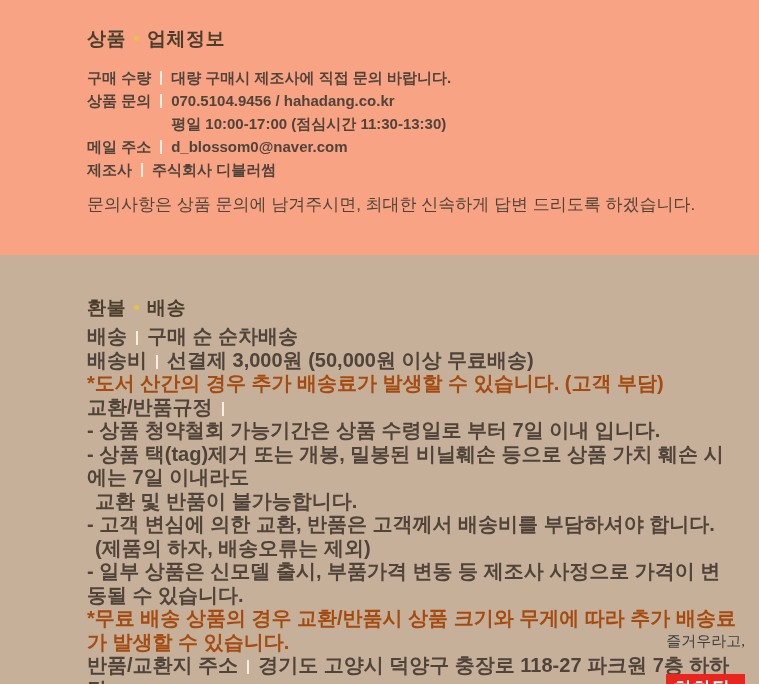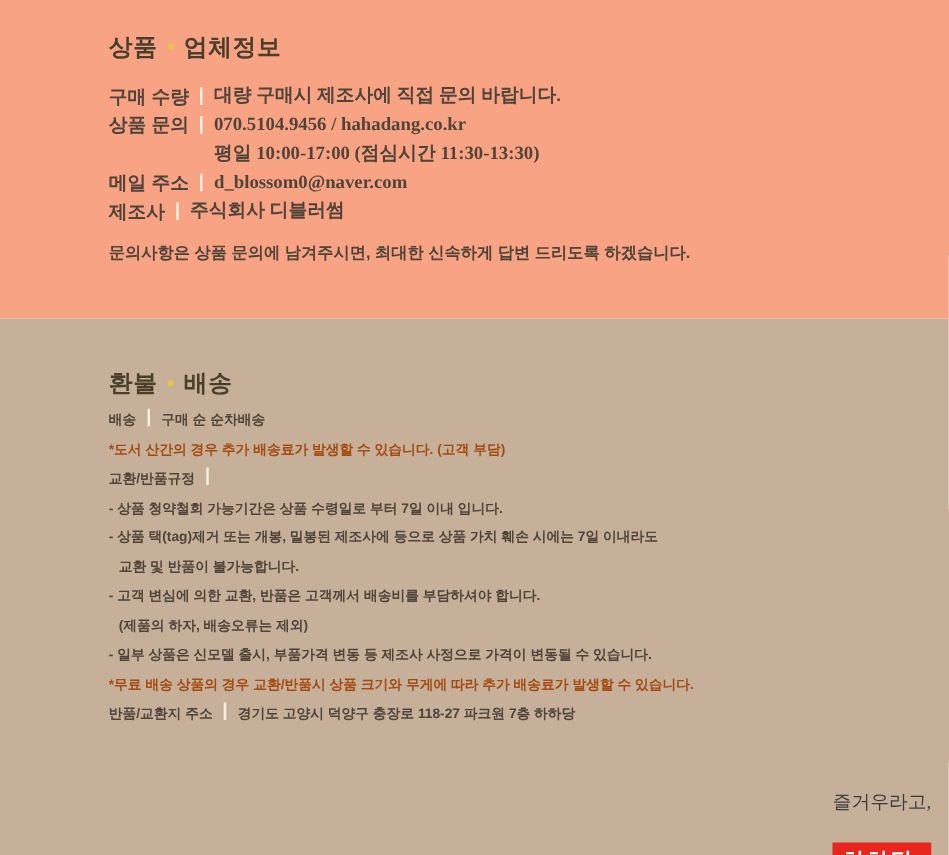--- a/index.html
+++ b/index.html
@@ -45,31 +45,31 @@
     line-height:23px;
   }
   .labeled-part { white-space:nowrap; flex-shrink:0; }
   .sep {
     display:inline-block;
     width:2px; height:14px;
     background:var(--separator-color);
     margin:0 9px;
     vertical-align:-2px;
   }
-  .value-block { display:flex; flex-direction:column;font-family:Liberation Serif, serif; }
+  .value-block { display:flex; flex-direction:column; }
   .note {
     margin-top:12px;
-    font-size:13px;
-    font-weight:700;
+    font-size:17px;
+    font-weight:400;
     color:var(--body-color);
   }
 
   .section-bottom .heading { margin-bottom:6px; }
   .ship-line {
-    font-size:11px;
+    font-size:20px;
     font-weight:600;
     color:var(--body-color);
     line-height:23.5px;
   }
   .ship-line .label, .ship-line .value, .ship-line .text { vertical-align:baseline; }
   .ship-line.t-warning .text { color:var(--warning-color);margin-top:40px; }
   .ship-line.t-indent { padding-left:8px; }
 
   .logo-block {
     position:absolute;
@@ -132,24 +132,25 @@
       </div>
 
     <p class="note">문의사항은 상품 문의에 남겨주시면, 최대한 신속하게 답변 드리도록 하겠습니다.</p>
   </section>
 
   <section class="section-bottom">
     <h2 class="heading"><span>환불</span><span class="dot"></span><span>배송</span></h2>
 
     <div class="rows">
         <div class="ship-line t-labeled"><span class="labeled-part"><span class="label">배송</span><span class="sep"></span></span><span class="value">구매 순 순차배송</span><span class="text"></span></div>
+        <div class="ship-line t-labeled"><span class="labeled-part"><span class="label">배송비</span><span class="sep"></span></span><span class="value">선결제 3,000원 (50,000원 이상 무료배송)</span><span class="text"></span></div>
         <div class="ship-line t-warning"><span class="value"></span><span class="text">*도서 산간의 경우 추가 배송료가 발생할 수 있습니다. (고객 부담)</span></div>
         <div class="ship-line t-labeled"><span class="labeled-part"><span class="label">교환/반품규정</span><span class="sep"></span></span><span class="value"></span><span class="text"></span></div>
         <div class="ship-line t-plain"><span class="value"></span><span class="text">- 상품 청약철회 가능기간은 상품 수령일로 부터 7일 이내 입니다.</span></div>
-        <div class="ship-line t-plain"><span class="value"></span><span class="text">- 상품 택(tag)제거 또는 개봉, 밀봉된 제조사에 등으로 상품 가치 훼손 시에는 7일 이내라도</span></div>
+        <div class="ship-line t-plain"><span class="value"></span><span class="text">- 상품 택(tag)제거 또는 개봉, 밀봉된 비닐훼손 등으로 상품 가치 훼손 시에는 7일 이내라도</span></div>
         <div class="ship-line t-indent"><span class="value"></span><span class="text">교환 및 반품이 불가능합니다.</span></div>
         <div class="ship-line t-plain"><span class="value"></span><span class="text">- 고객 변심에 의한 교환, 반품은 고객께서 배송비를 부담하셔야 합니다.</span></div>
         <div class="ship-line t-indent"><span class="value"></span><span class="text">(제품의 하자, 배송오류는 제외)</span></div>
         <div class="ship-line t-plain"><span class="value"></span><span class="text">- 일부 상품은 신모델 출시, 부품가격 변동 등 제조사 사정으로 가격이 변동될 수 있습니다.</span></div>
         <div class="ship-line t-warning"><span class="value"></span><span class="text">*무료 배송 상품의 경우 교환/반품시 상품 크기와 무게에 따라 추가 배송료가 발생할 수 있습니다.</span></div>
         <div class="ship-line t-labeled"><span class="labeled-part"><span class="label">반품/교환지 주소</span><span class="sep"></span></span><span class="value">경기도 고양시 덕양구 충장로 118-27 파크원 7층 하하당</span><span class="text"></span></div>
       </div>
 
     <div class="logo-block">
       <div class="tagline">즐거우라고,</div>

